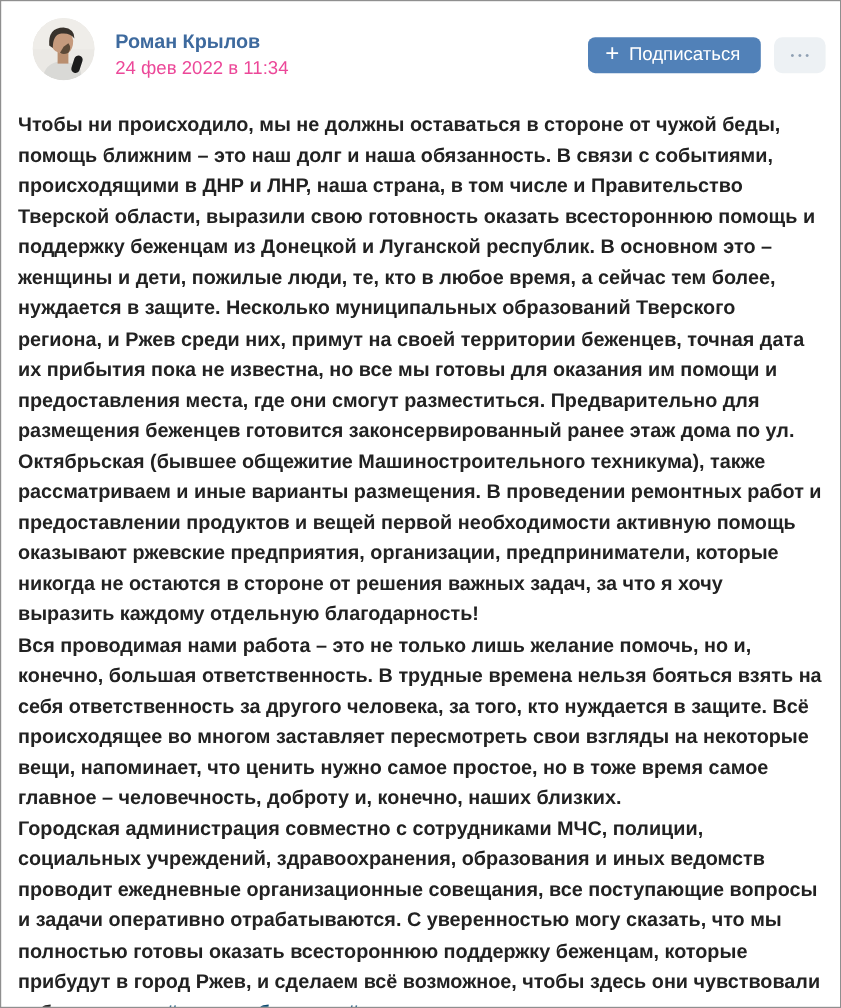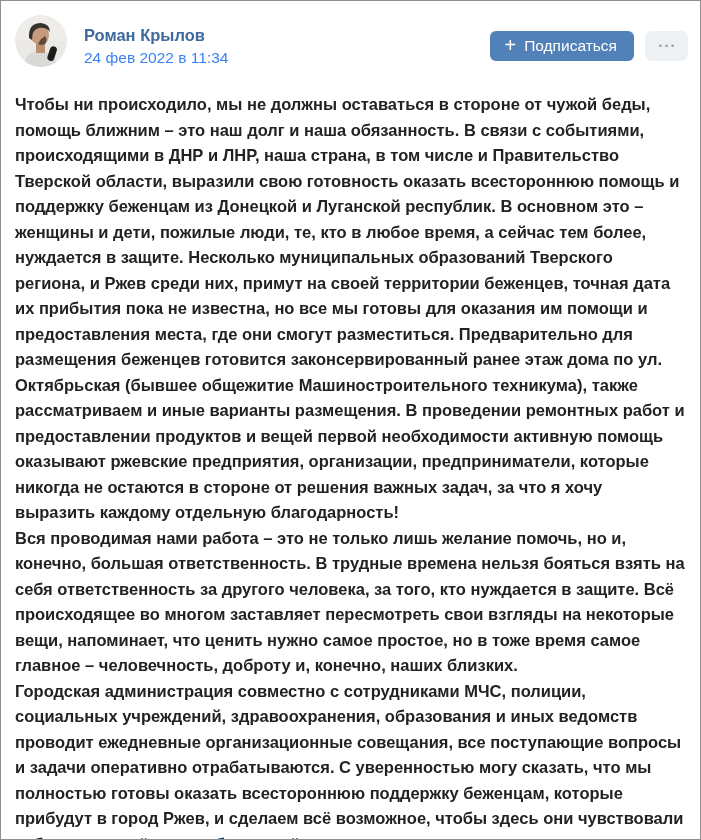--- a/index.html
+++ b/index.html
@@ -8,42 +8,42 @@
     width:701px; height:840px;
     box-sizing:border-box;
     border:1px solid #8f8f8f;
     background:#ffffff;
     font-family:"Liberation Sans", sans-serif;
     overflow:hidden;
   }
   .post-header {
     display:flex;
     align-items:flex-start;
-    padding:14px 12px 0 14px;
+    padding:14px 12px 0 26px;
   }
   .avatar {
     width:52px; height:52px;
     border-radius:50%;
     overflow:hidden;
     flex:none;
     cursor:pointer;
   }
   .avatar svg { display:block; width:52px; height:52px; }
   .author-info { margin-left:17px; margin-top:11px; }
   .author-name {
     color:#3e6a9e;
     font-size:16.5px;
     font-weight:bold;
     text-decoration:none;
     display:block;
     line-height:19px;
     cursor:pointer;
   }
   .post-date {
-    color:#3b82f6;
+    color:#ec4899;
     font-size:15.5px;
     line-height:18px;
     margin-top:4px;
     text-decoration:none;
     display:block;
     cursor:pointer;
   }
   .header-actions {
     margin-left:auto;
     display:flex;

